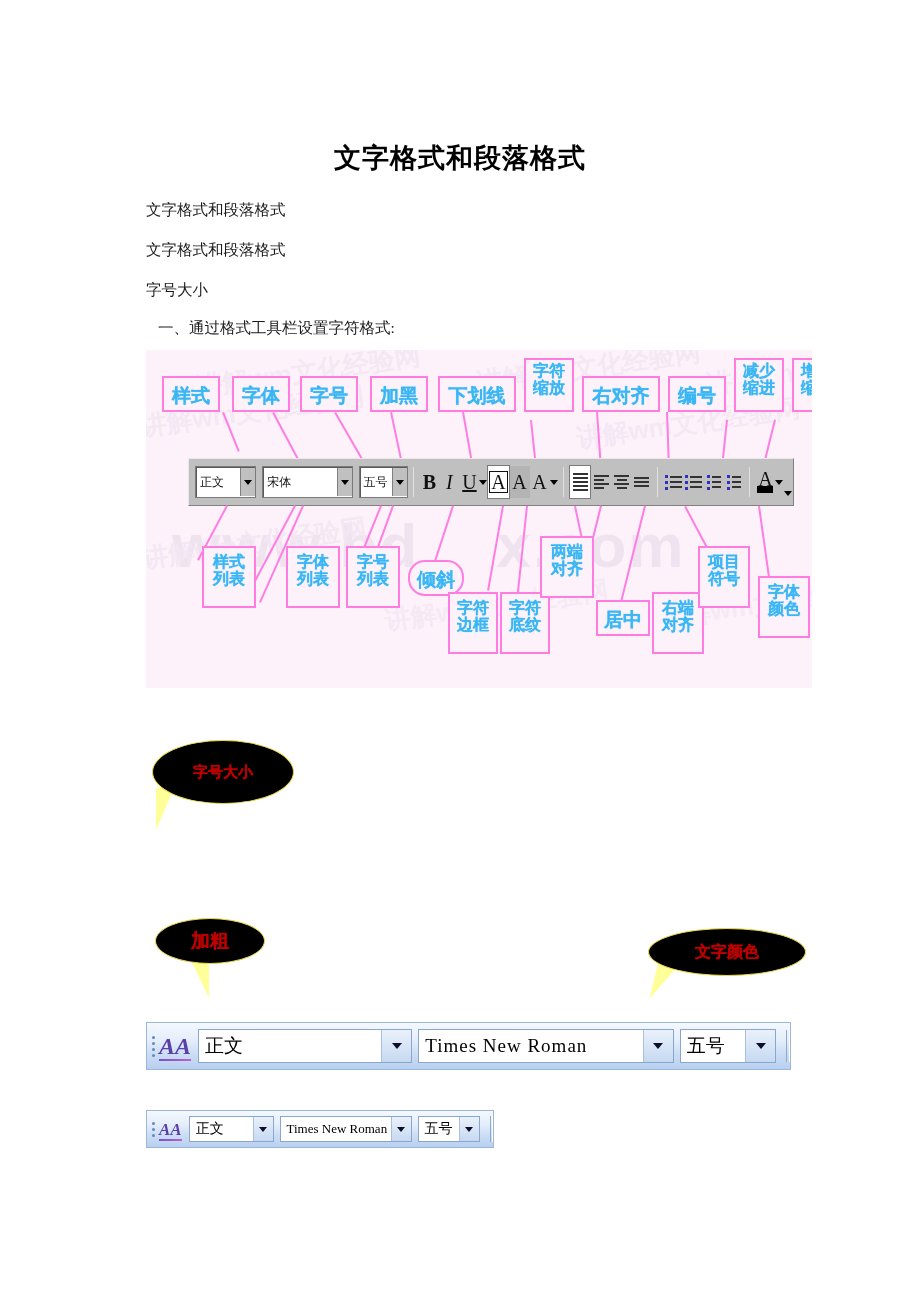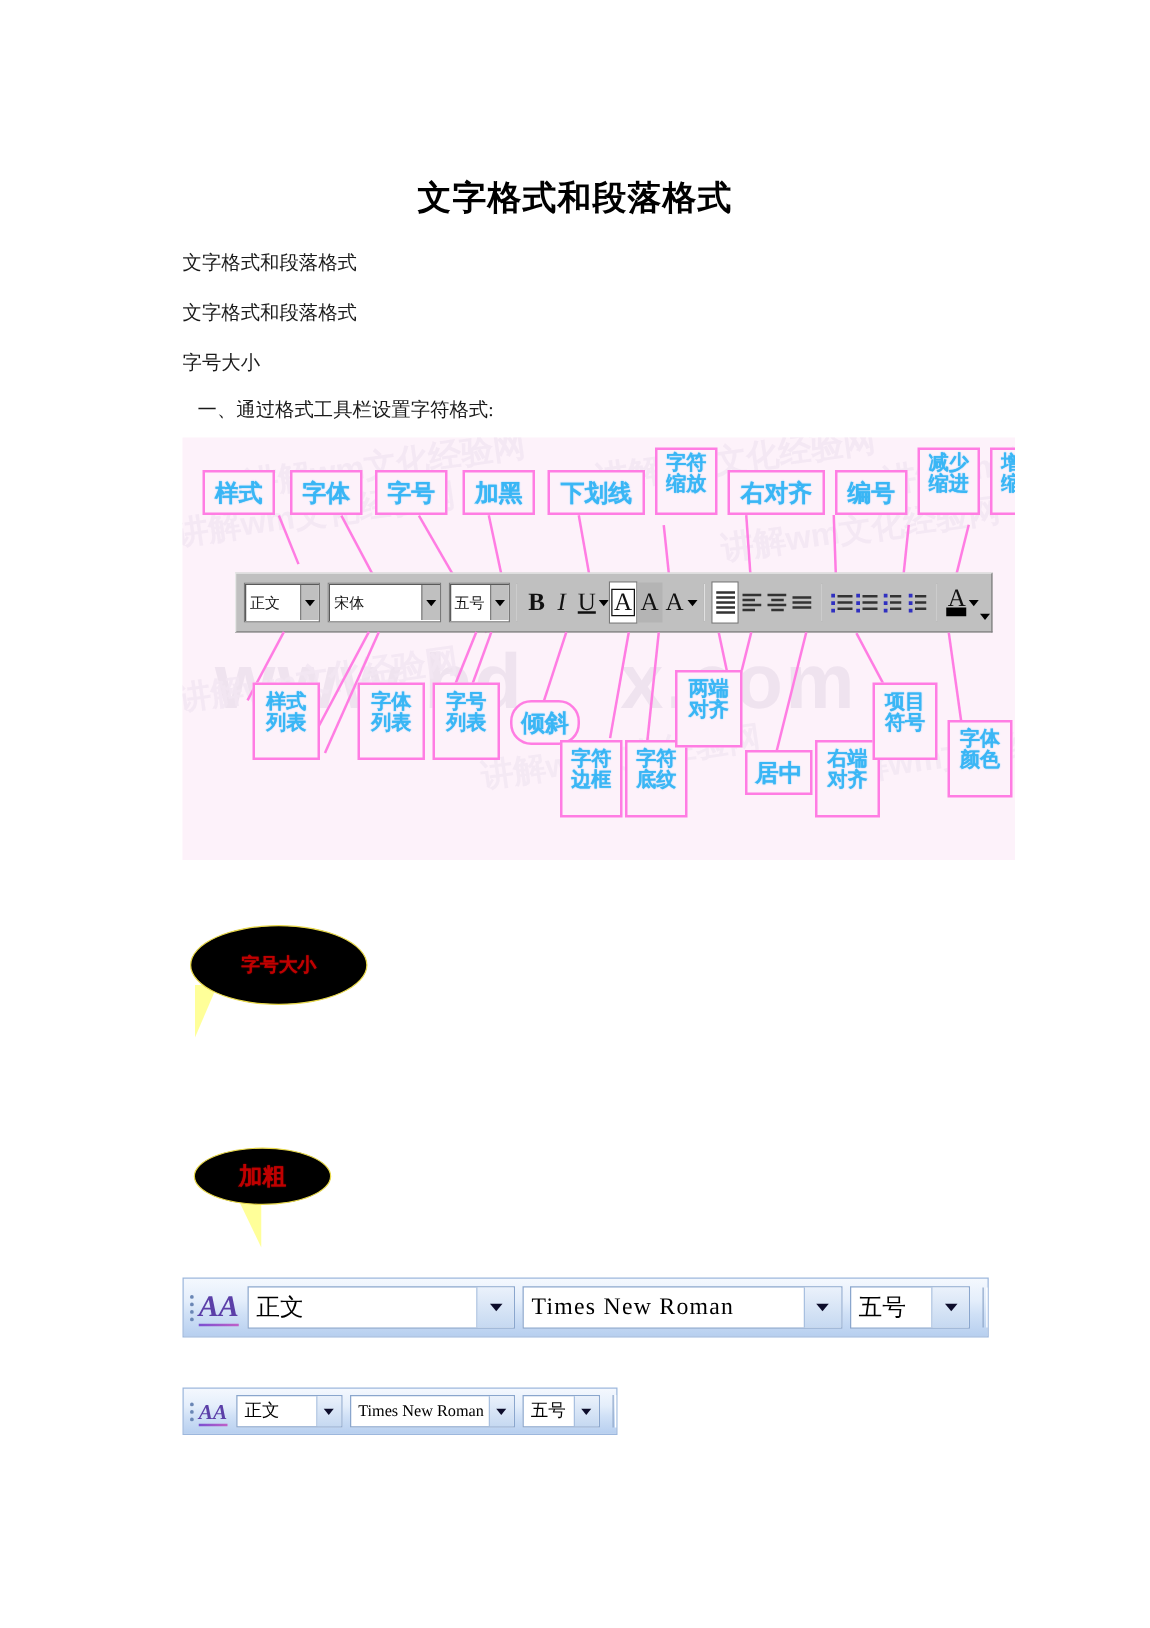--- a/index.html
+++ b/index.html
@@ -383,20 +383,24 @@
     <span class="body" style="font-size:15px;">字号大小</span>
   </div>
 
   <div class="bub" style="left:155px;top:918px;width:108px;height:44px;">
     <span class="tail" style="left:32px;top:34px;border-left:0;border-right:22px solid #ffff99;border-bottom:46px solid transparent;"></span>
     <span class="body" style="font-size:19px;">加粗</span>
   </div>
 
 
 
+  <div class="bub" style="left:648px;top:928px;width:156px;height:46px;">
+    <span class="tail" style="left:6px;top:32px;border-left:22px solid #ffff99;border-bottom:42px solid transparent;border-right:0;transform:rotate(14deg);"></span>
+    <span class="body" style="font-size:16px;">文字颜色</span>
+  </div>
 
   <div class="wtb" style="left:146px;top:1022px;width:645px;height:48px;">
     <span class="grip">
         <u></u>
         <u></u>
         <u></u>
         <u></u>
       </span>
     <span class="aa" style="font-size:24px;">AA</span>
     <span class="wcombo" style="width:218px;height:34px;">

